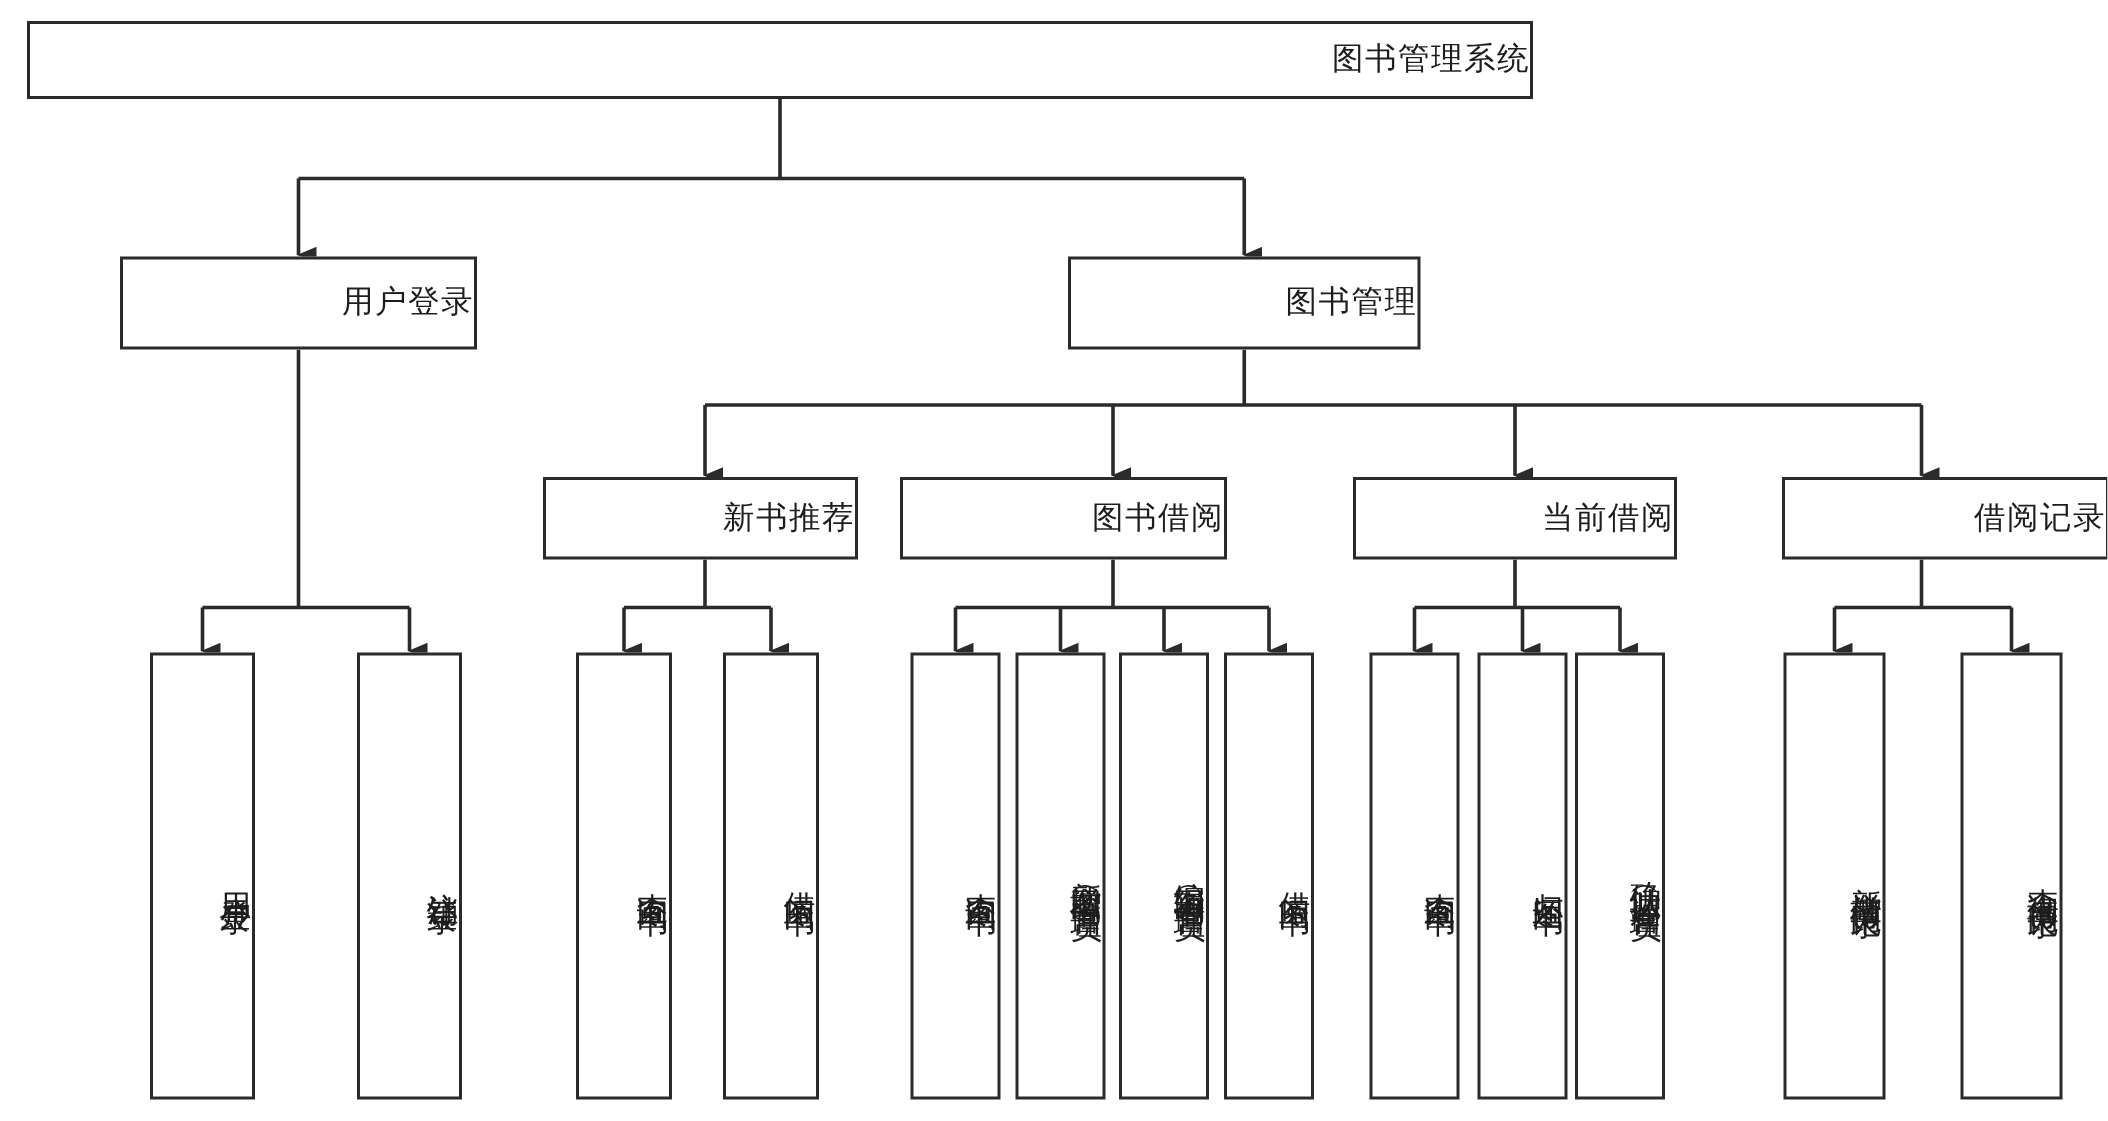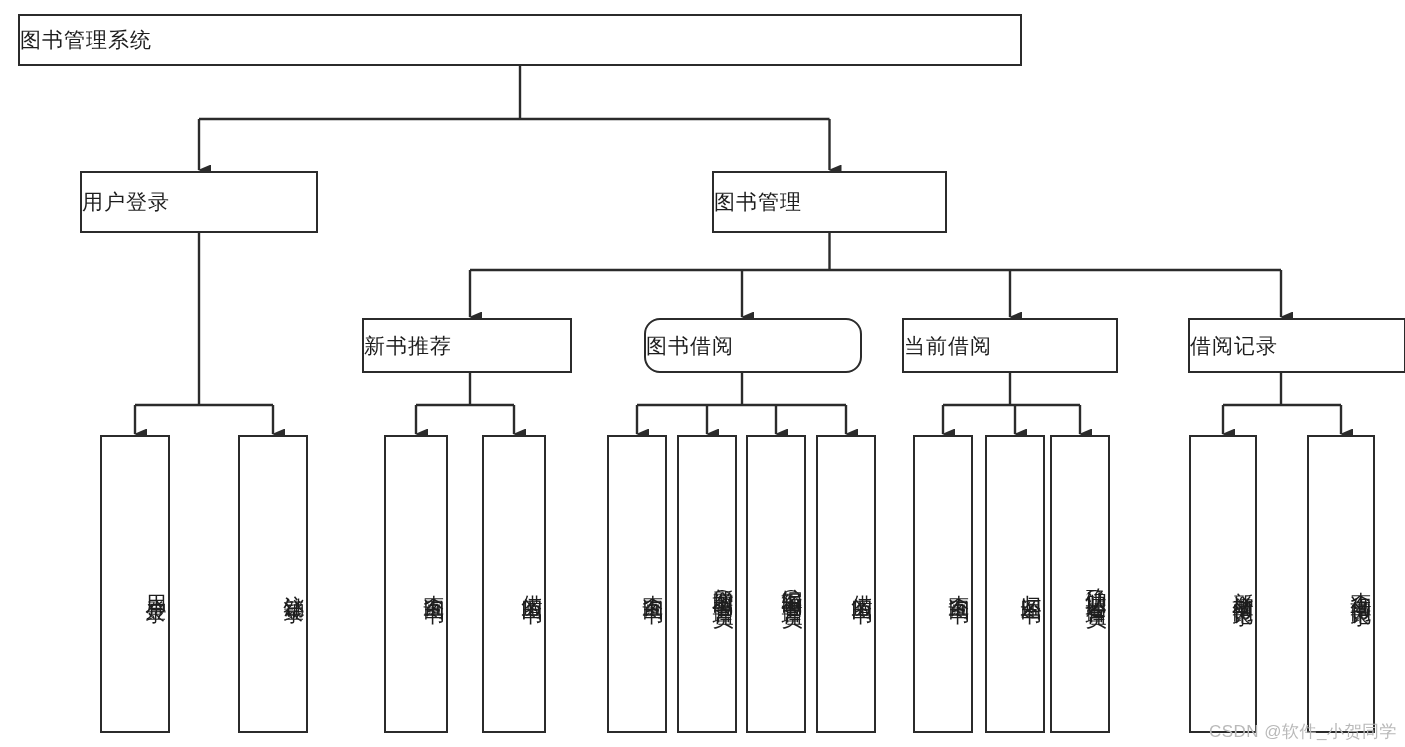--- a/index.html
+++ b/index.html
@@ -17,21 +17,21 @@
     background: #ffffff;
     overflow: hidden;
   }
   .node {
     position: absolute;
     box-sizing: border-box;
     border: 2px solid #2b2b2b;
     background: #ffffff;
     display: flex;
     align-items: center;
-    justify-content: flex-start;
+    justify-content: flex-end;
     color: #1d1d1d;
   }
   .node.horiz {
     font-size: 21px;
     letter-spacing: 1px;
     line-height: 1.1;
     white-space: nowrap;
   }
   .node.vert {
     writing-mode: vertical-rl;
@@ -127,21 +127,21 @@
       </div>
       <div class="node horiz" style="left: 80px; top: 171px; width: 238px; height: 62px;">
         <span>用户登录</span>
       </div>
       <div class="node horiz" style="left: 712px; top: 171px; width: 235px; height: 62px;">
         <span>图书管理</span>
       </div>
       <div class="node horiz" style="left: 362px; top: 318px; width: 210px; height: 55px;">
         <span>新书推荐</span>
       </div>
-      <div class="node horiz" style="left: 644px; top: 318px; width: 218px; height: 55px; border-radius: 16px;">
+      <div class="node horiz" style="left: 600px; top: 318px; width: 218px; height: 55px;">
         <span>图书借阅</span>
       </div>
       <div class="node horiz" style="left: 902px; top: 318px; width: 216px; height: 55px;">
         <span>当前借阅</span>
       </div>
       <div class="node horiz" style="left: 1172px; top: 318px; width: 218px; height: 55px; margin-left: 16px;">
         <span>借阅记录</span>
       </div>
       <div class="node vert" style="left: 100px; top: 435px; width: 70px; height: 298px;">
         <span>用户登录</span>
@@ -177,14 +177,13 @@
         <span>确认归还（管理员）</span>
       </div>
       <div class="node vert" style="left: 1189px; top: 435px; width: 68px; height: 298px;">
         <span>新增借阅记录</span>
       </div>
       <div class="node vert" style="left: 1307px; top: 435px; width: 68px; height: 298px;">
         <span>查询借阅记录</span>
       </div>
     </div>
 
-  <div id="watermark">CSDN @软件_小贺同学</div>
 </div>
 
 </body></html>

